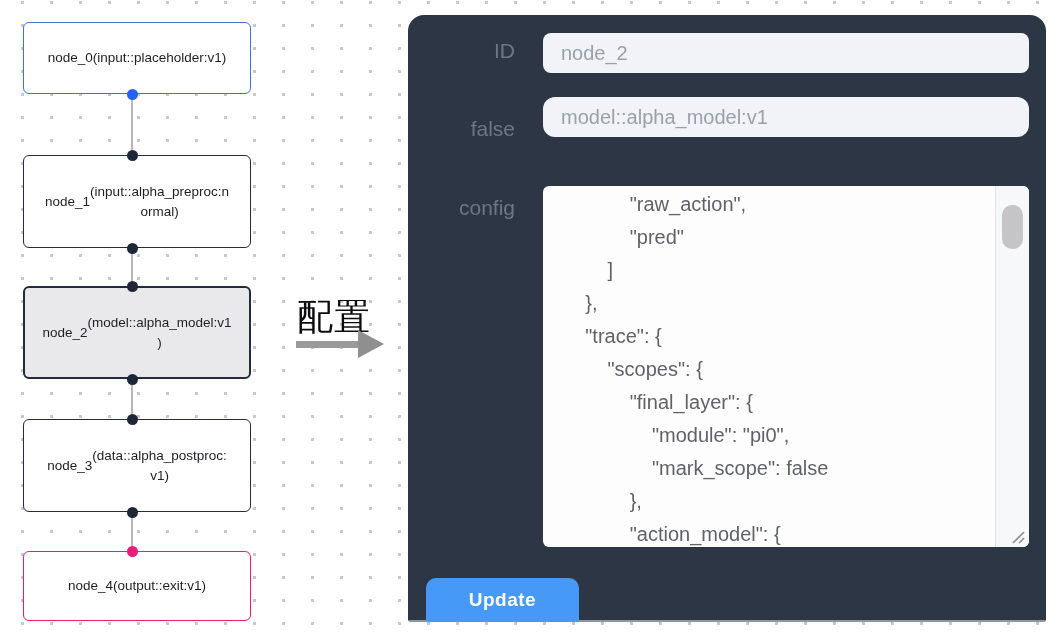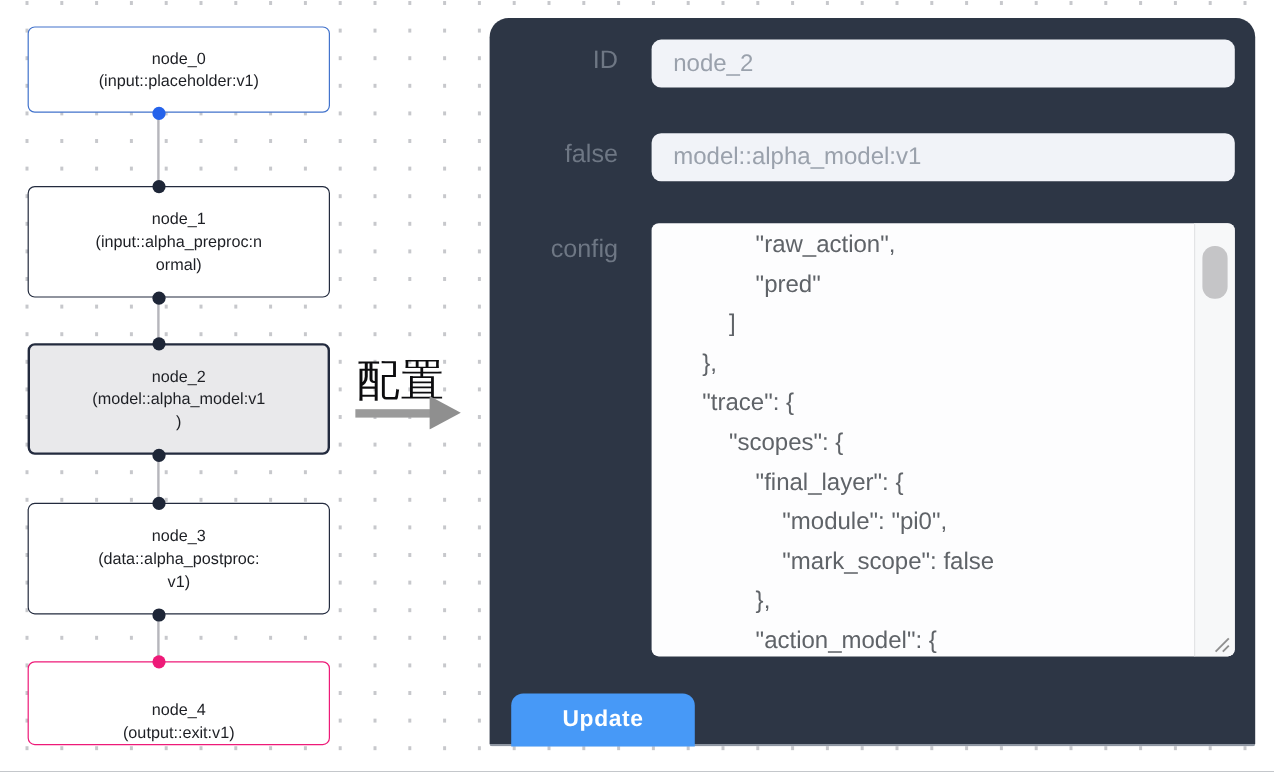--- a/index.html
+++ b/index.html
@@ -7,27 +7,27 @@
   body { font-family:"Liberation Sans","DejaVu Sans",sans-serif; background:#fff; overflow:hidden; }
 
   .canvas {
     position:relative; width:1062px; height:643px; background:#fff;
     background-image:radial-gradient(circle, #c7c8cc 1.5px, transparent 1.6px);
     background-size:29px 23px; background-position:8px 14px;
   }
 
   
   .node {
-    position:absolute; left:23px; width:252px; background:#fff;
+    position:absolute; left:23px; width:228px; background:#fff;
     border:1.5px solid var(--node-border,#232b3e); border-radius:6px;
-    display:flex; flex-direction:column; align-items:center; justify-content:center;
+    display:flex; align-items:center; justify-content:center;
     text-align:center; font-size:13.5px; color:#1d1f24; line-height:1.42; z-index:2;
   }
   .node--input  { border-color:var(--accent-blue-border,#4273cc); }
-  .node--output { border-color:var(--accent-pink,#ee1a78);justify-content:flex-end; }
+  .node--output { border-color:var(--accent-pink,#ee1a78); }
   .node--selected { border-width:2px; background:#e9e9eb; }
   .node .subtitle { white-space:pre-line; }
 
   .edge-line { position:absolute; left:131px; width:2px; background:#b6b6bc; z-index:1; }
   .handle-dot { position:absolute; left:126.5px; width:11px; height:11px; border-radius:50%;
     background:#1e2637; z-index:3; }
   .handle-dot.blue { background:var(--accent-blue,#2563eb); }
   .handle-dot.pink { background:var(--accent-pink,#f2187e); }
 
   
@@ -129,21 +129,21 @@
     <rect x="0" y="11" width="64" height="7" fill="#9a9a9a"></rect>
     <polygon points="62,0 62,28 88,14" fill="#8f8f8f"></polygon>
   </svg>
 
   <div class="panel">
 
     <div class="panel-label" style="top:24px">ID</div>
     <input class="panel-field" style="top: 18px;" type="text" readonly="" value="node_2">
 
     <div class="panel-label" style="top:102px">false</div>
-    <input class="panel-field" style="top: 96px;" type="text" readonly="" value="model::alpha_model:v1">
+    <input class="panel-field" style="top: 82px; border-radius: 12px;" type="text" readonly="" value="model::alpha_model:v1">
 
     <div class="panel-label" style="top:181px">config</div>
     <div class="config-box">
       <div class="config-text">            "raw_action",
             "pred"
         ]
     },
     "trace": {
         "scopes": {
             "final_layer": {

